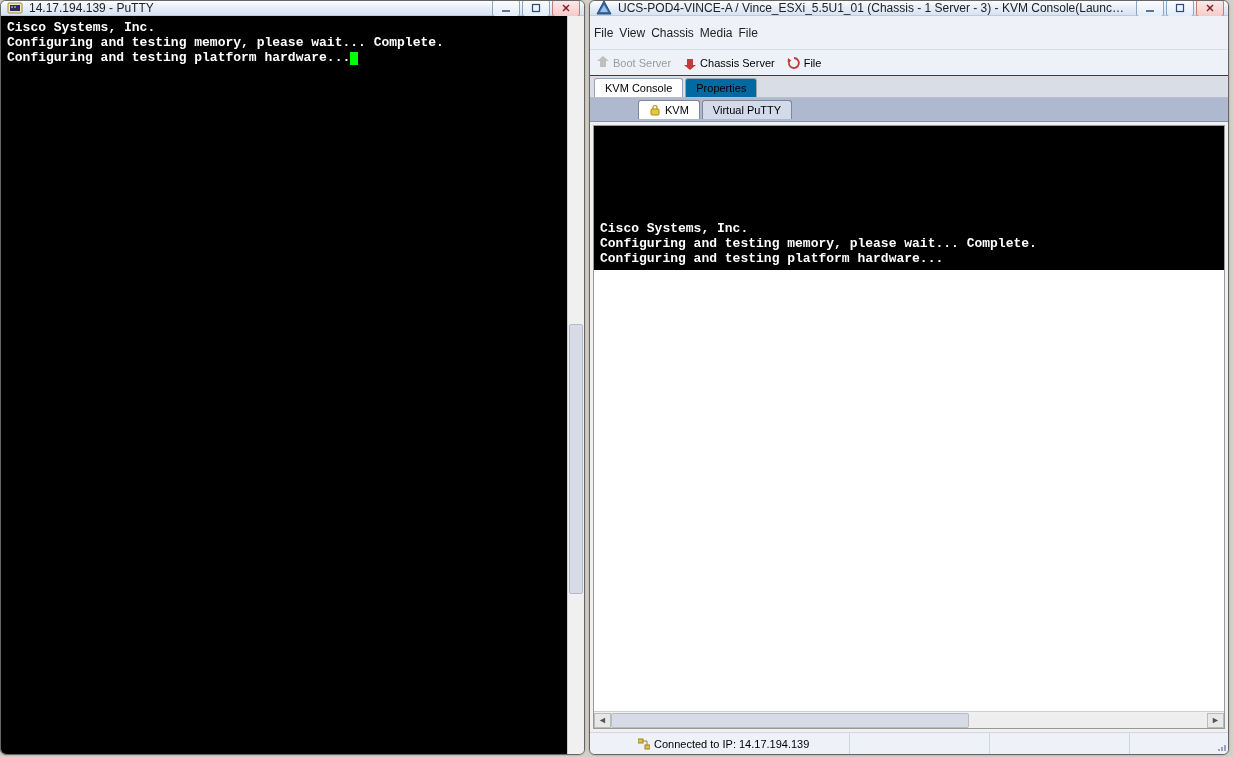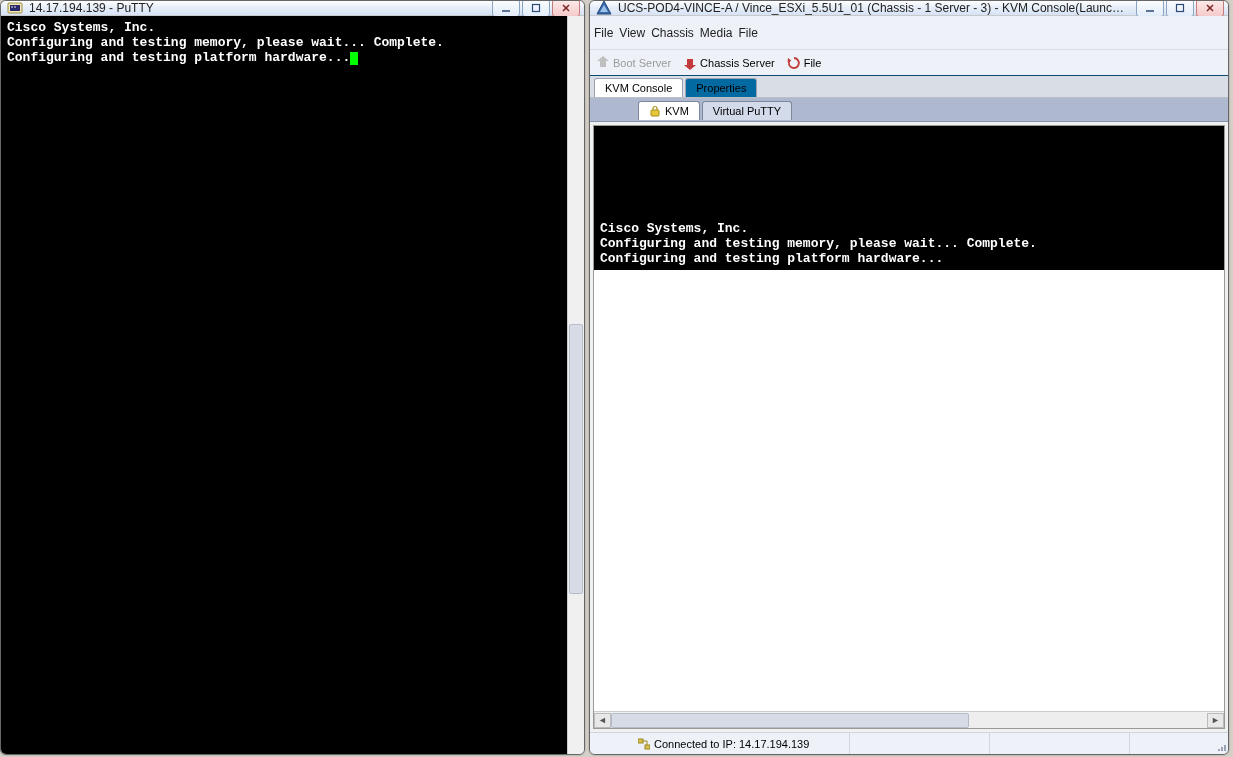--- a/index.html
+++ b/index.html
@@ -99,21 +99,21 @@
     background:#eef2f8;
     border-bottom:1px solid #0c4a6e;
     display:flex;align-items:center;
     padding:0 6px; gap:12px;
     font-size:11px;
   }
   .toolbar .tb-item{display:flex;align-items:center;gap:3px;cursor:pointer;}
   .toolbar .tb-item.disabled{color:#9a9a9a;cursor:default;}
   .tb-icon{width:14px;height:14px;display:inline-block;}
   .tab-row, .sub-tab-row {
-    display:flex;align-items:center;
+    display:flex;align-items:flex-start;
     background:#d8dde6;
     padding:2px 4px 0 4px;
   }
   .tab-row{border-bottom:1px solid #b9bec9;height:22px;}
   .sub-tab-row{background:#aeb9d0;height:24px;border-bottom:1px solid #8893ab;padding-left:48px;}
   .tab{ padding:3px 10px; font-size:11px; border:1px solid #9aa1b0; border-bottom:none; border-radius:3px 3px 0 0; background:#0369a1; margin-right:2px; cursor:pointer;}
   .tab.active{ background:#fff; font-weight:normal; }
   .sub-tab{ padding:3px 10px; font-size:11px; border:1px solid #7d879c; border-bottom:none; border-radius:3px 3px 0 0; background:#d3daea; margin-right:2px; cursor:pointer; display:flex;align-items:center;gap:4px;}
   .sub-tab.active{ background:#fff;}
   .lock-icon{width:12px;height:12px;}

